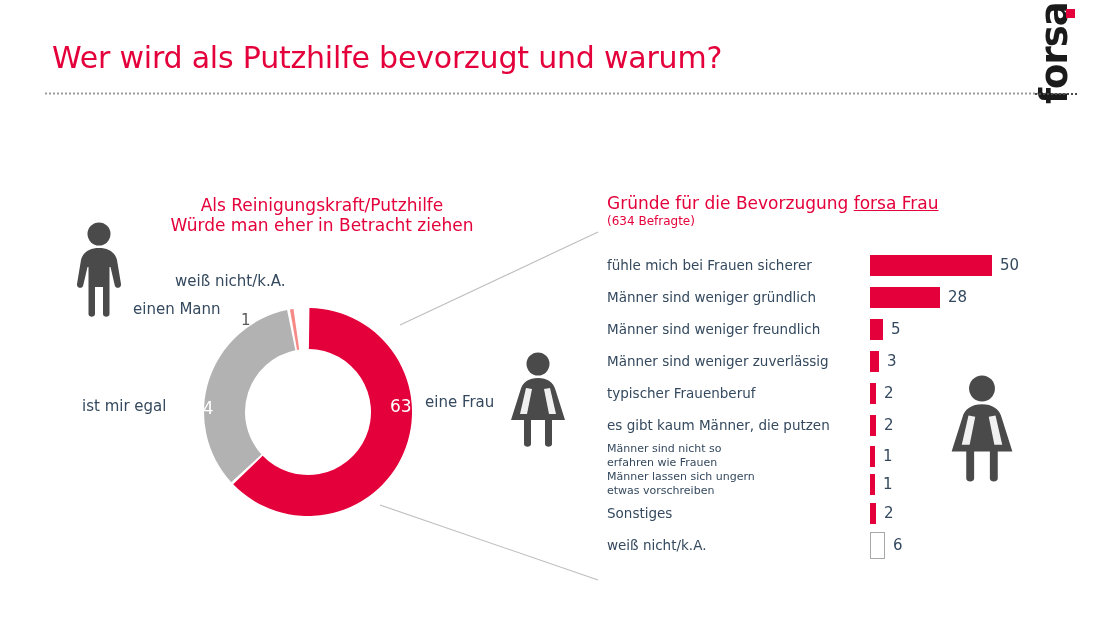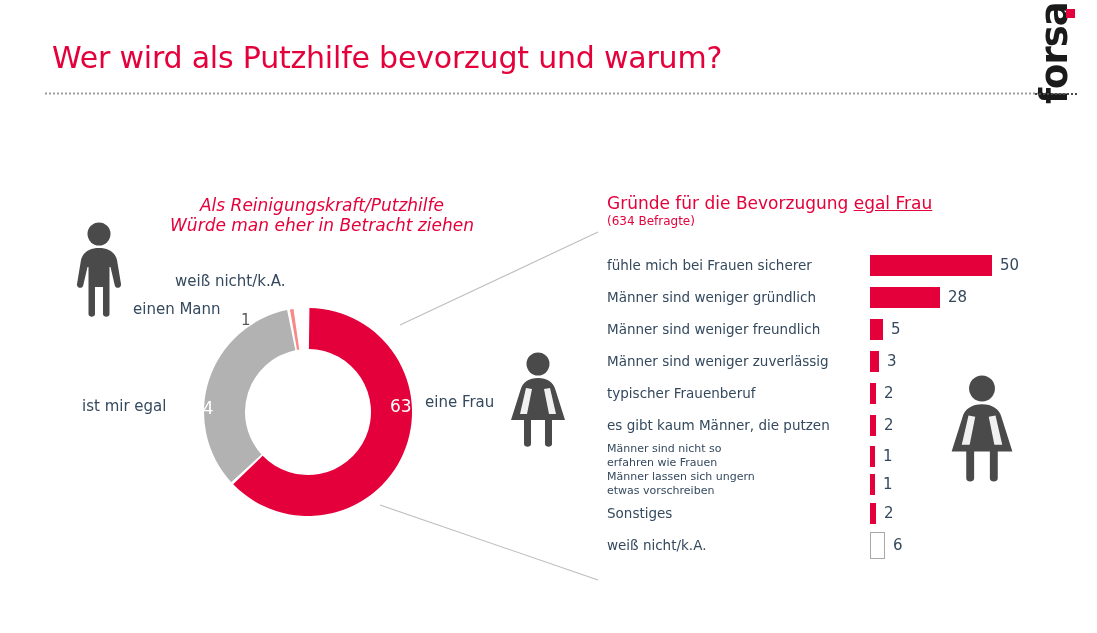--- a/index.html
+++ b/index.html
@@ -46,21 +46,21 @@
   #forsa-rule {
     position: absolute; left: 1034px; top: 92px; width: 44px; height: 3px;
     background-image: radial-gradient(circle, #4a4a4a 45%, rgba(0,0,0,0) 50%);
     background-size: 4px 4px; background-repeat: repeat-x;
   }
 
   
   #donut-title {
     position: absolute; left: 152px; top: 195px; width: 340px;
     text-align: center; color: #e4003a;
-    font-size: 17px; line-height: 20px; font-style: italic;
+    font-size: 17px; line-height: 20px;
   }
   #donut-wrap { position: absolute; left: 196px; top: 300px; width: 224px; height: 224px; }
   #donut-svg  { display: block; }
 
   .donut-num {
     position: absolute; font-size: 17px; color: #ffffff;
   }
   #num-63 { left: 390px; top: 396px; }
   #num-34 { left: 192px; top: 398px; }
   #num-1  { left: 241px; top: 311px; color: #5a5a5a; font-size: 15px; }
@@ -167,21 +167,21 @@
     <path d="M42 36 L48 62 L41 62 L36 37 Z" fill="#ffffff" opacity="0.92"></path>
   </svg>
 
   <svg class="pictogram" id="woman-figure-right" width="68" height="108" viewBox="0 0 60 96">
     <circle cx="30" cy="12" r="11.5" fill="#4a4a4a"></circle>
     <path d="M30 26 C21 26 14.5 30 12.5 38 L3 68 L16 68 L16 92 C16 95.5 23 95.5 23 92 L23 68 L37 68 L37 92 C37 95.5 44 95.5 44 92 L44 68 L57 68 L47.5 38 C45.5 30 39 26 30 26 Z" fill="#4a4a4a"></path>
     <path d="M18 36 L12 62 L19 62 L24 37 Z" fill="#ffffff" opacity="0.92"></path>
     <path d="M42 36 L48 62 L41 62 L36 37 Z" fill="#ffffff" opacity="0.92"></path>
   </svg>
 
-  <div id="bars-title"><span>Gründe für die Bevorzugung </span><u>egal Frau</u></div>
+  <div id="bars-title"><span>Gründe für die Bevorzugung </span><u>forsa Frau</u></div>
   <div id="bars-subtitle">(634 Befragte)</div>
 
   <div id="bar-rows">
       <div class="bar-row">
         <div class="bar-label">
           <div>fühle mich bei Frauen sicherer</div>
         </div>
         <div class="bar-track">
           <div class="bar-fill" style="width: 122px;"></div>
           <div class="bar-value">50</div>

